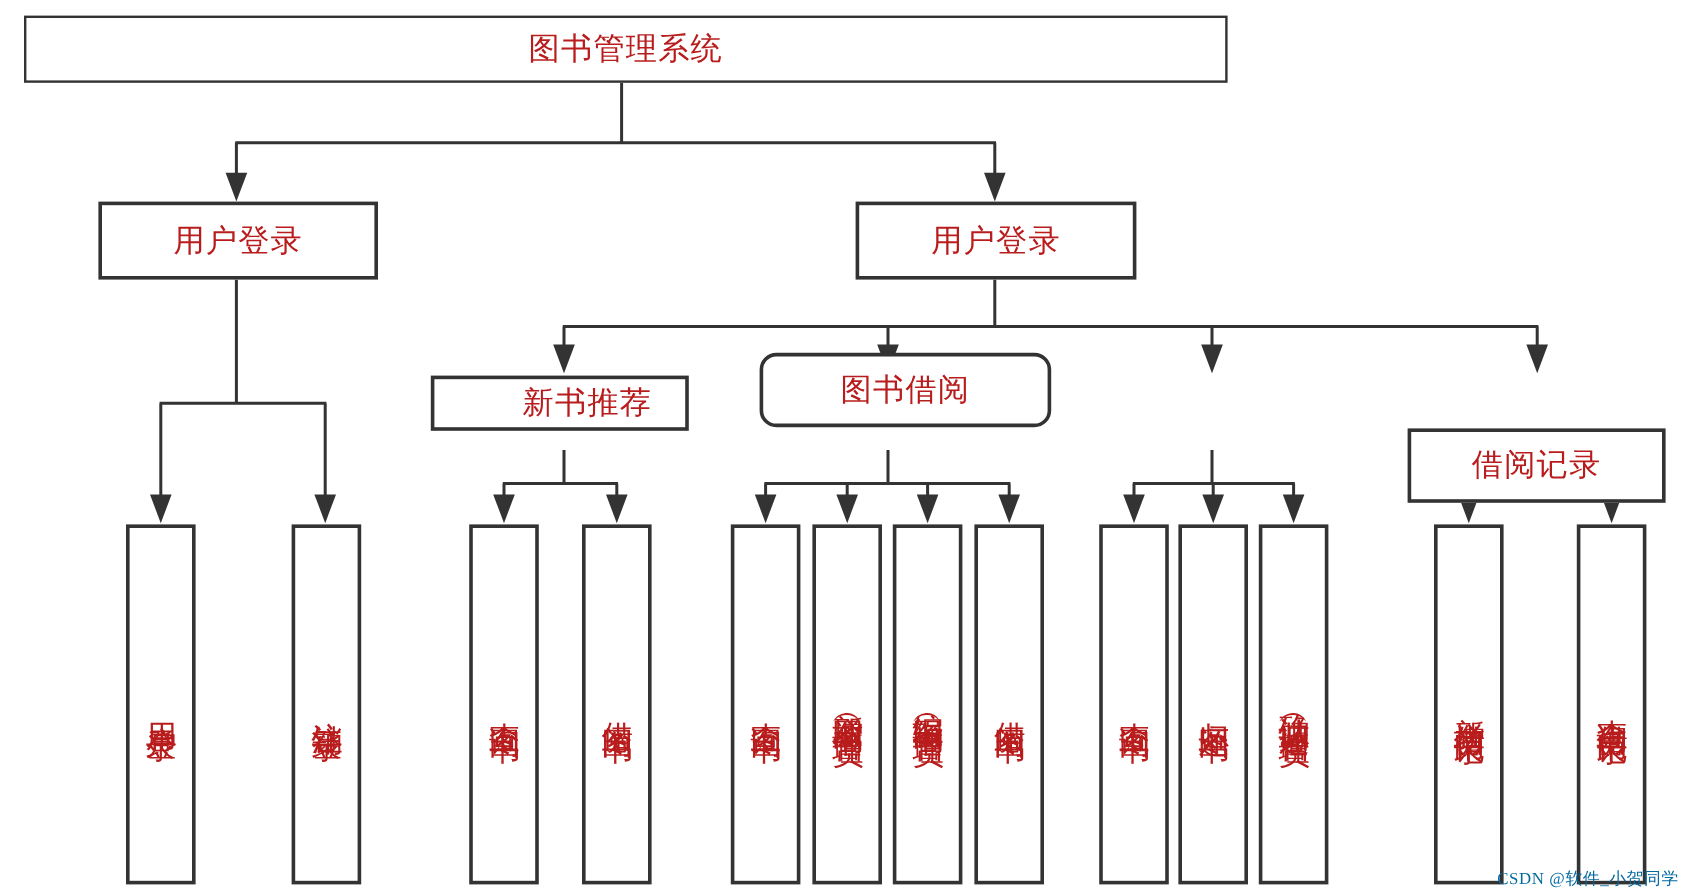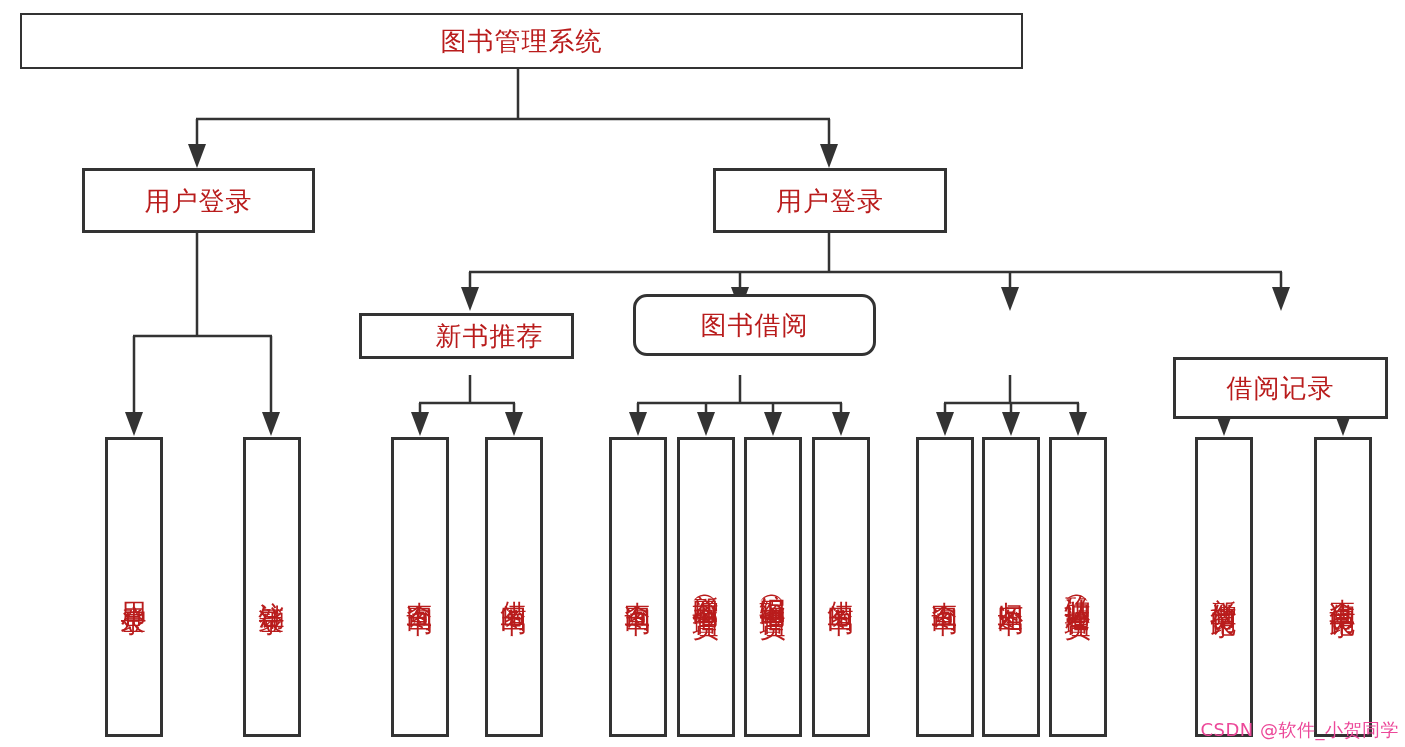--- a/index.html
+++ b/index.html
@@ -42,23 +42,24 @@
   .node.v .lbl {
     writing-mode: vertical-rl;
     text-orientation: mixed;
     letter-spacing: 3px;
     line-height: 1;
   }
   .watermark {
     position: absolute;
     right: 6px;
     bottom: 5px;
-    font-size: 18px;
-    color: #ec4899;
+    font-size: 14px;
+    color: #0369a1;
     letter-spacing: 0.5px;
+    font-family: Liberation Serif, serif;
   }
 </style>
 </head>
 <body>
 
 <div id="canvas">
 
   <svg id="connectors" width="1405" height="747" viewBox="0 0 1405 747">
     <path fill="none" stroke="#333333" stroke-width="2.5" d="M518 69 V119 M196 119 H830 M197 119 V146 M829 119 V146
          M197 233 V336 M133 336 H272 M134 336 V414 M271 336 V414

